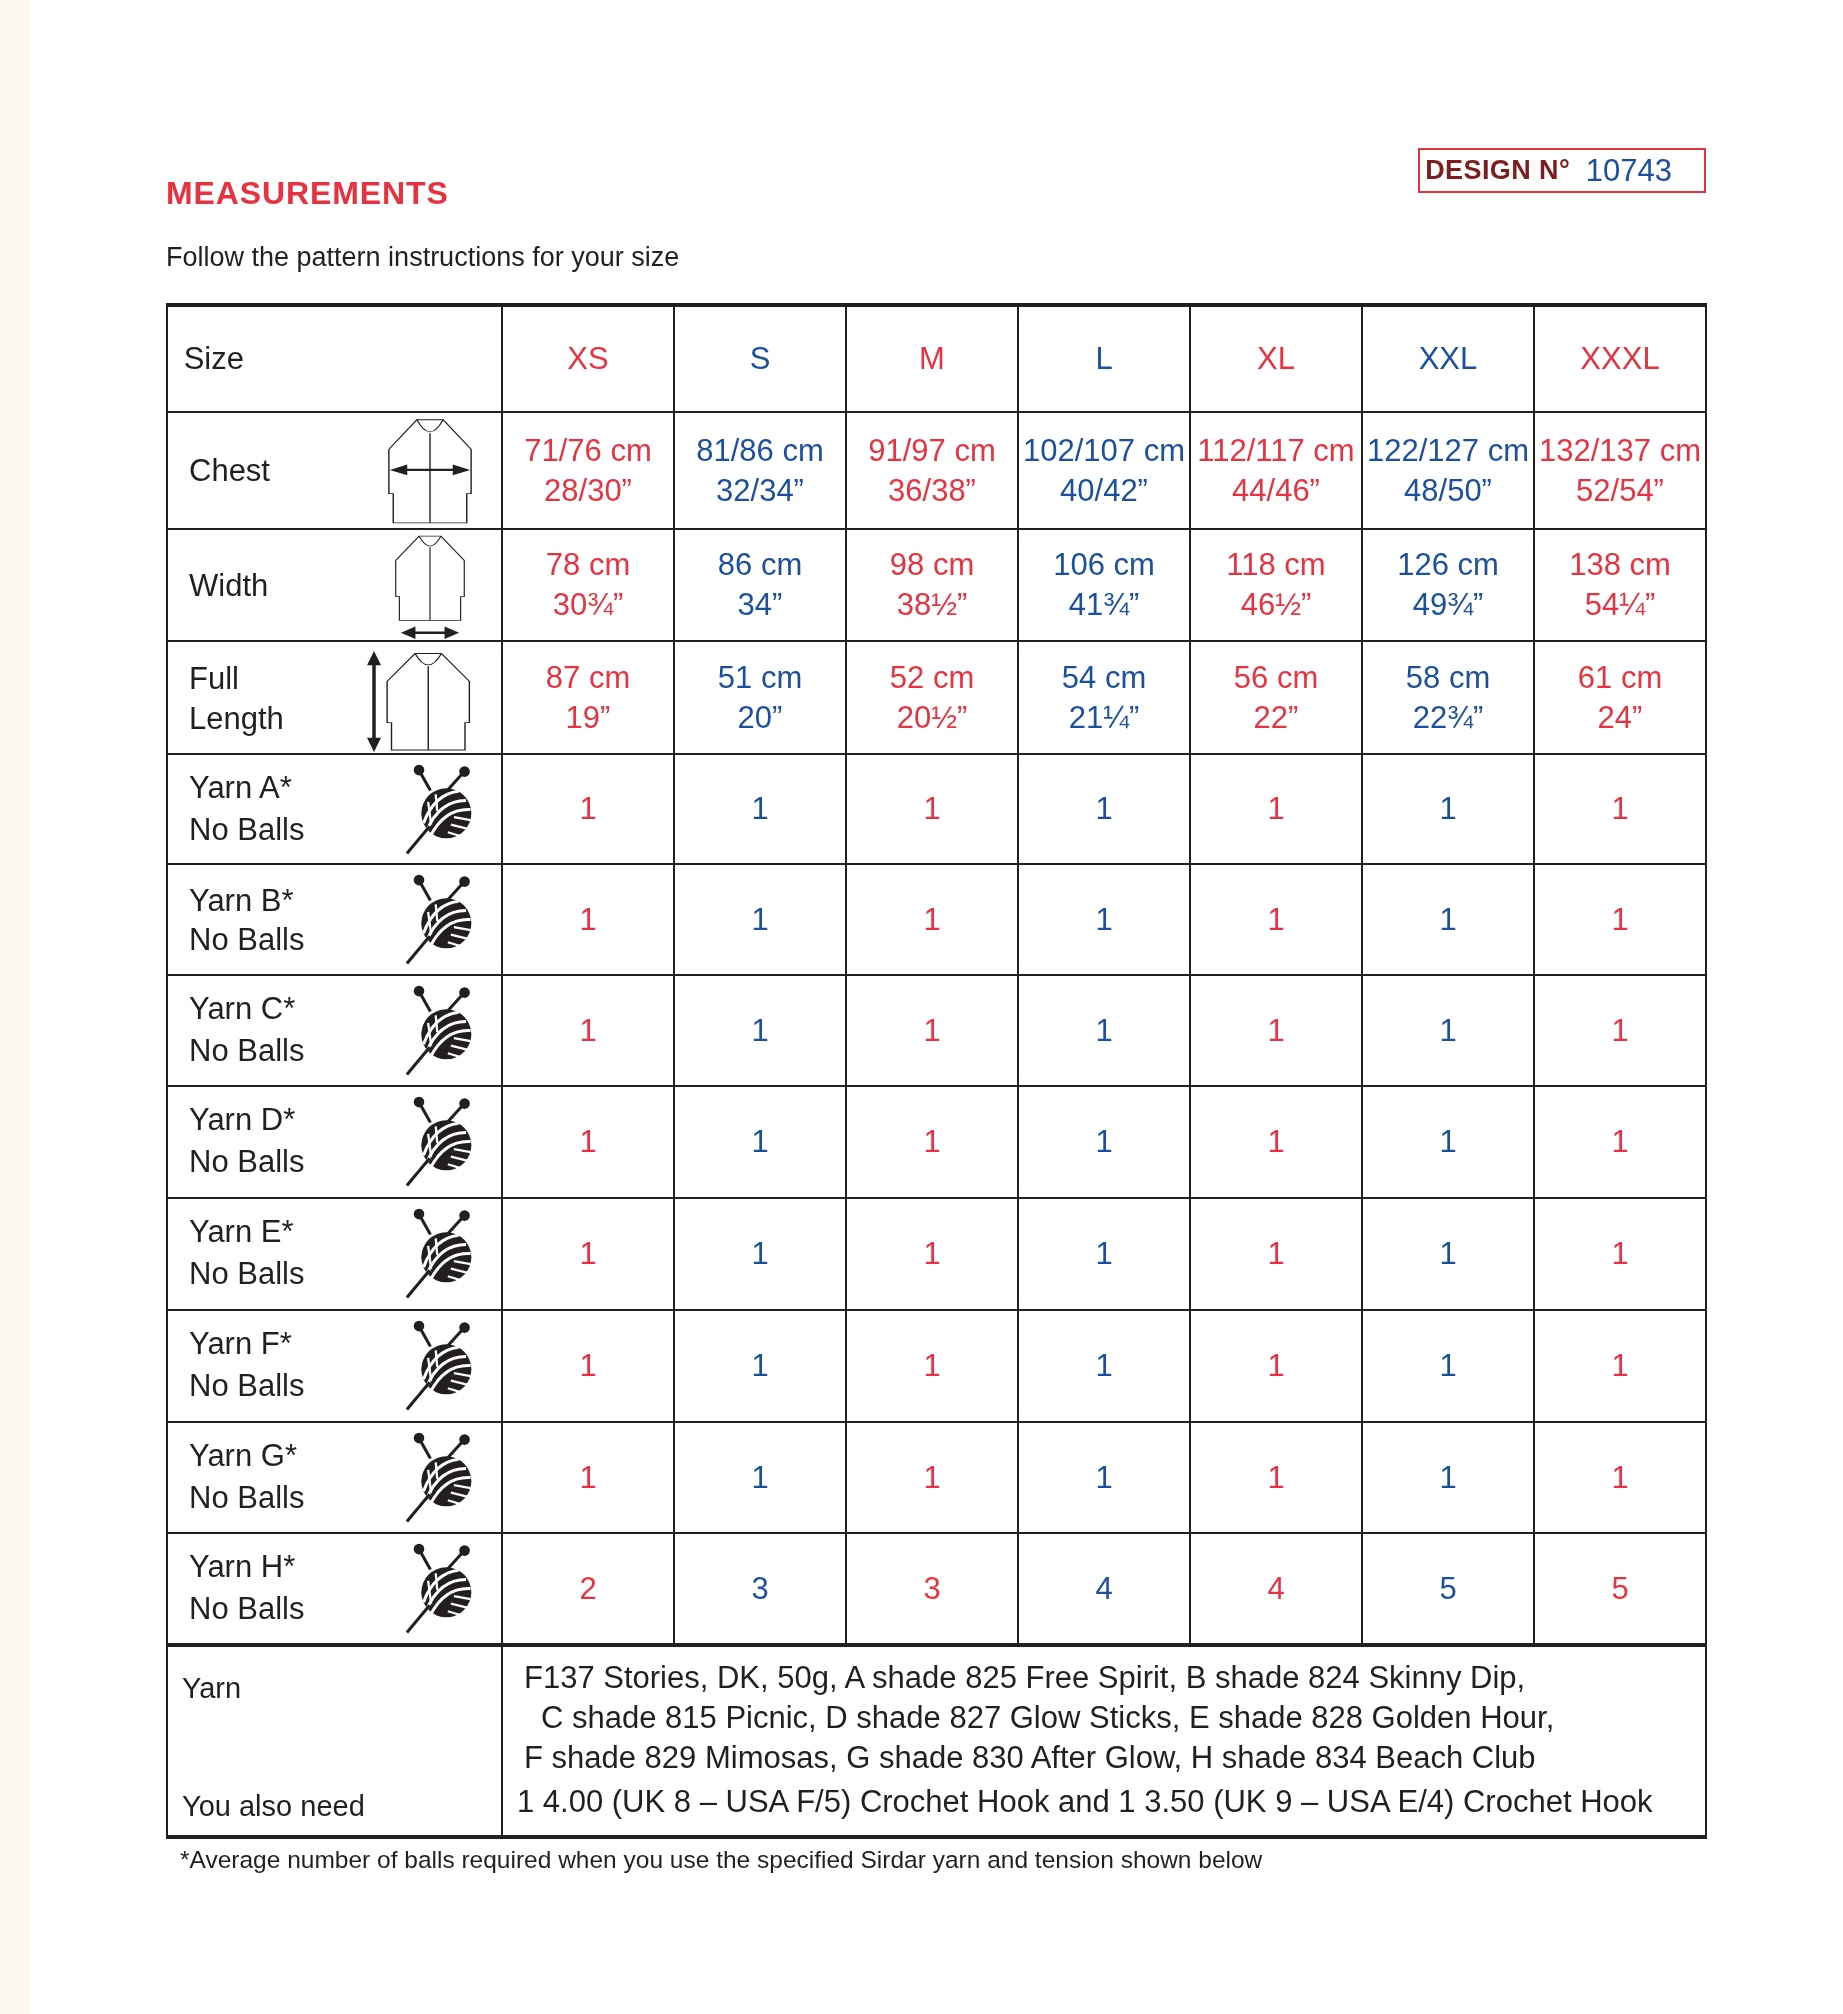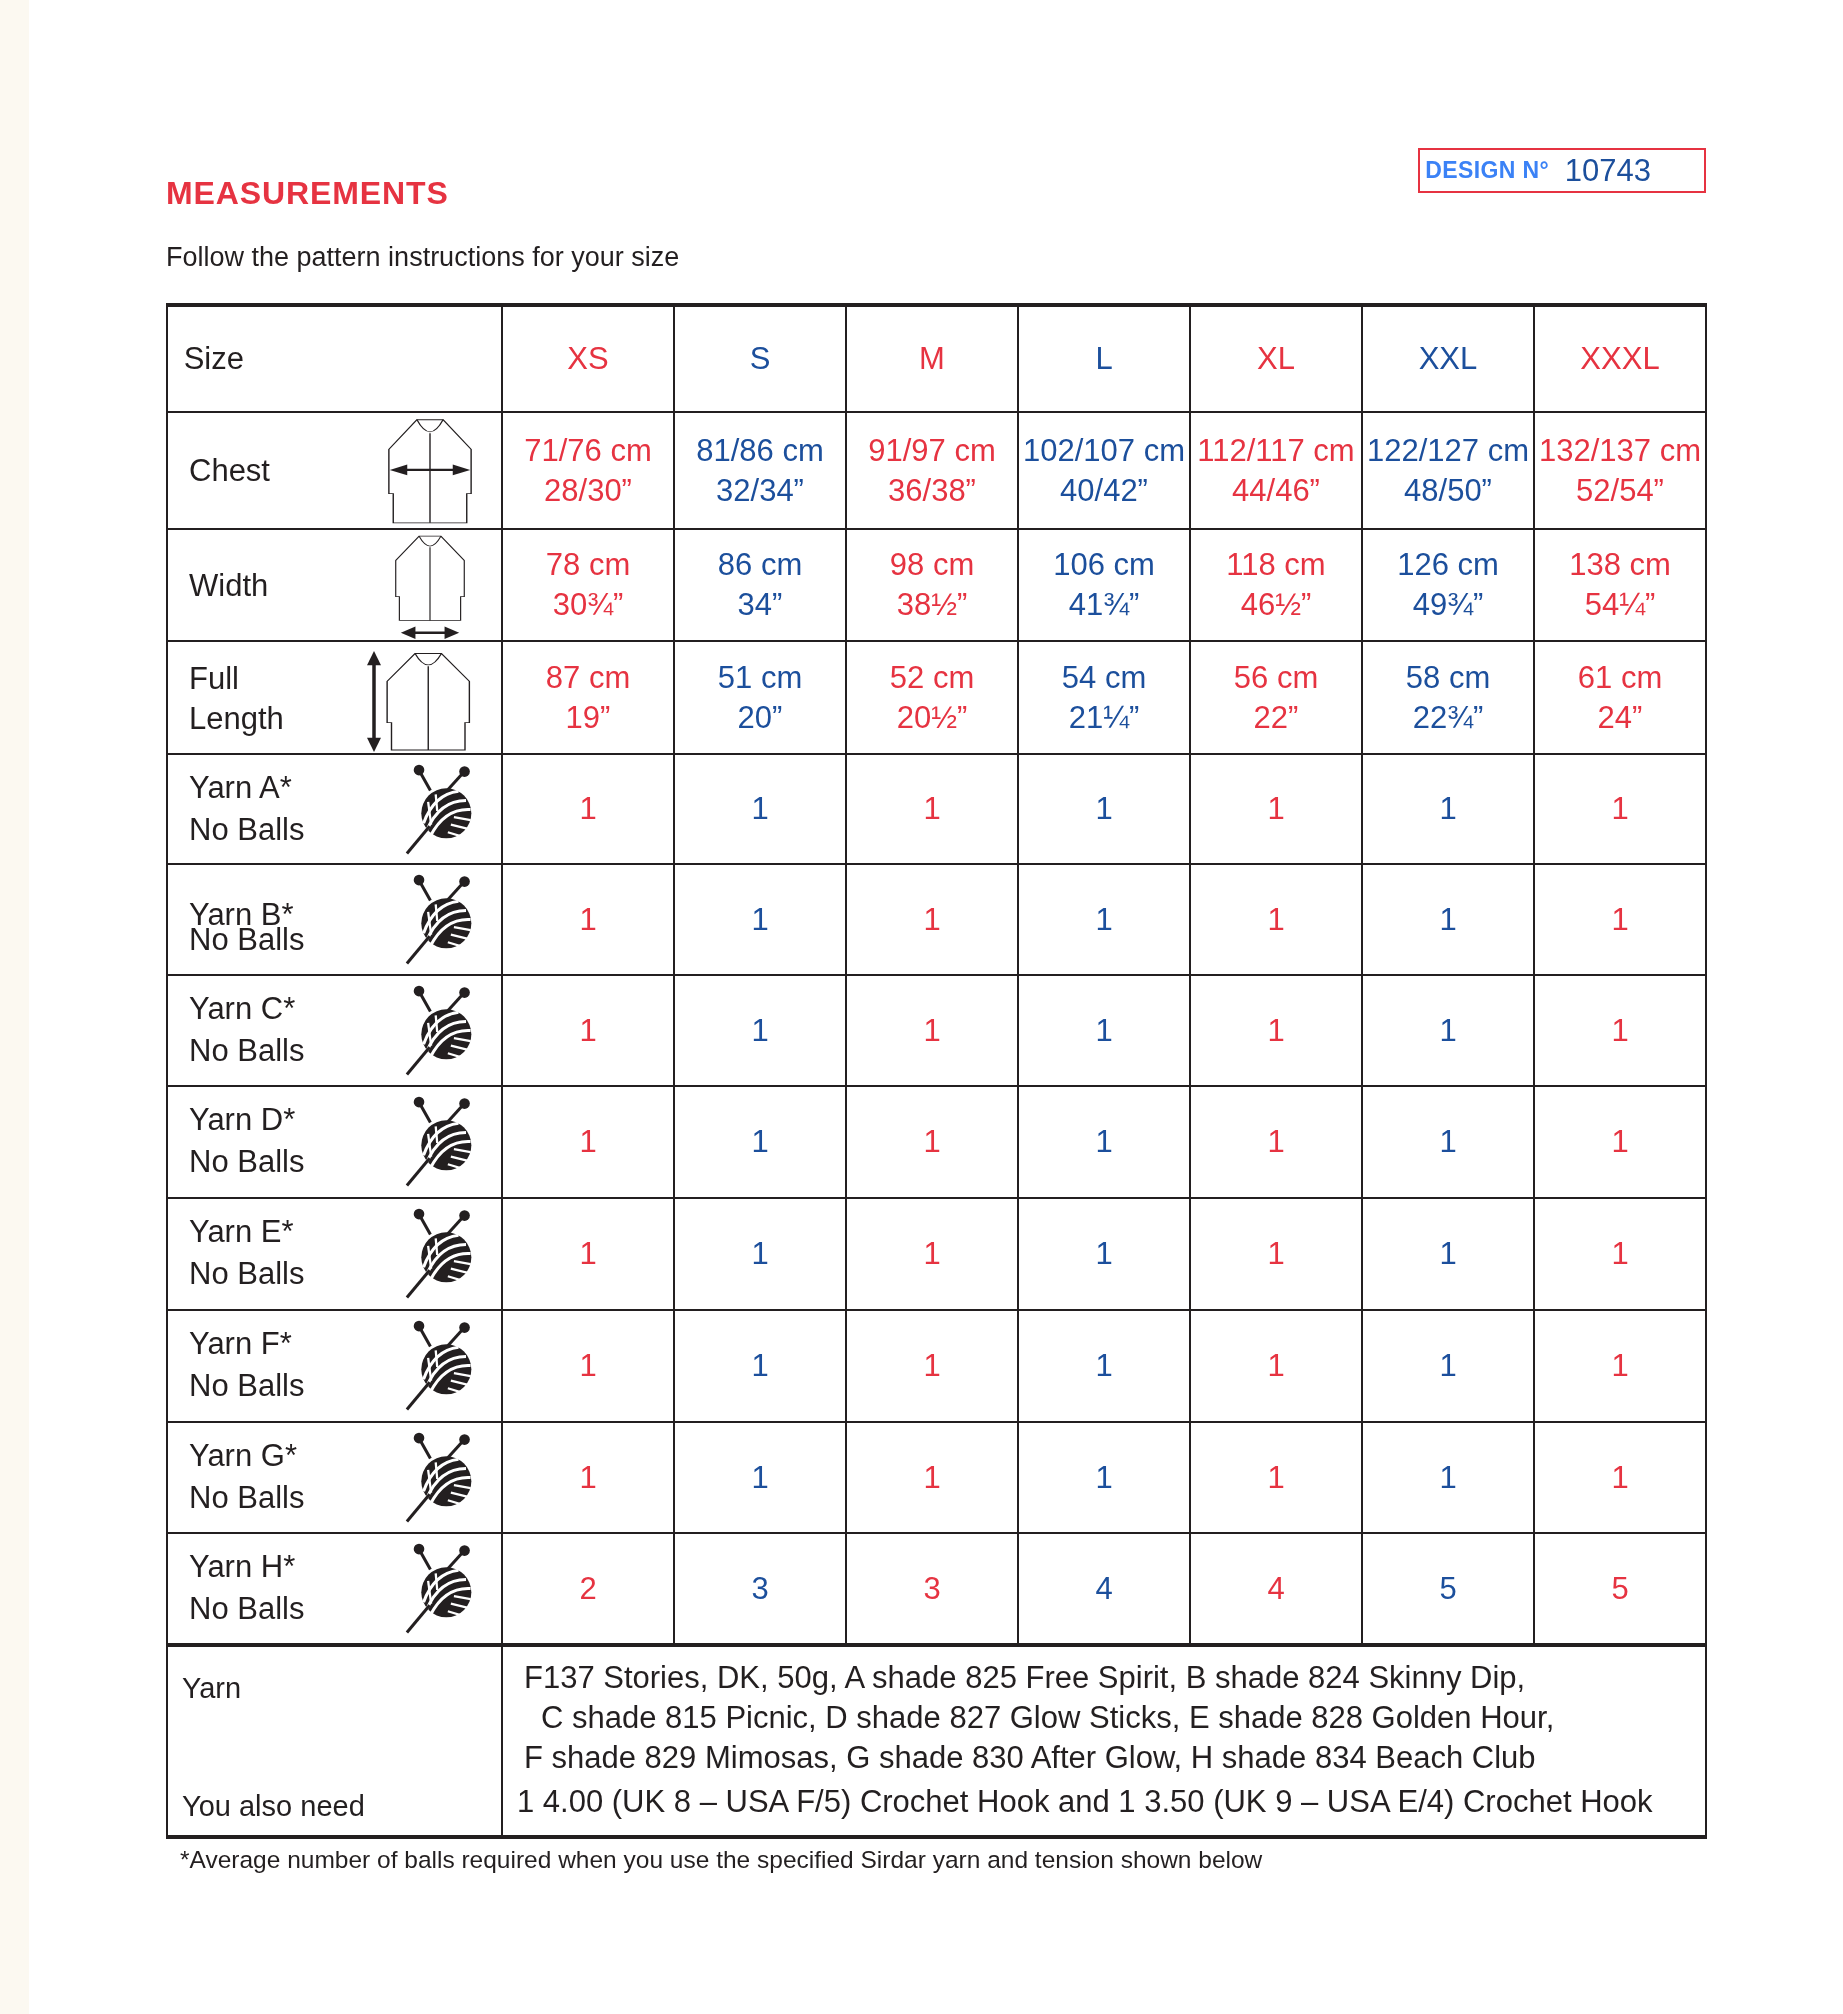--- a/index.html
+++ b/index.html
@@ -11,21 +11,21 @@
   .title {
     position:absolute; left:166px; top:175px; font-size:32px; font-weight:bold;
     color:#e63341; letter-spacing:0.9px;
   }
   .subtitle { position:absolute; left:166px; top:242px; font-size:27px; color:#231f20; }
   .design-box {
     position:absolute; left:1418px; top:148px; width:288px; height:45px;
     border:2.6px solid #e63341; box-sizing:border-box; display:flex; align-items:center;
     padding-left:5.2px;
   }
-  .design-label { color:#3b82f6; font-weight:bold; font-size:23px; letter-spacing:0.4px;text-align:right; }
+  .design-label { color:#7f1d1d; font-weight:bold; font-size:27px; letter-spacing:0.4px;text-align:right; }
   .design-no { color:#1c4f9c; font-size:31px; margin-left:15.7px; }
 
   table.measure {
     position:absolute; left:166px; top:303px; width:1539px;
     border-collapse:collapse; table-layout:fixed;
   }
   table.measure td {
     border:2.6px solid #231f20; padding:0; vertical-align:middle;
   }
   table.measure tr.header td { border-top:4.4px solid #231f20; }
@@ -249,21 +249,21 @@
     <td class="val blue single">1</td>
     <td class="val red single">1</td>
     <td class="val blue single">1</td>
     <td class="val red single">1</td>
     <td class="val blue single">1</td>
     <td class="val red single">1</td>
   </tr>
 
   <tr style="height:111px">
     <td class="label-cell">
-      <span class="label-text" style="top:29px">Yarn B*</span>
+      <span class="label-text" style="top:15px">Yarn B*</span>
       <span class="label-text" style="top:54px">No Balls</span>
       <svg class="label-icon" style="left:232px; top:8.7px" width="79" height="91" viewBox="0 0 90 120">
             <use href="#yarnball"></use>
           </svg>
     </td>
     <td class="val red single">1</td>
     <td class="val blue single">1</td>
     <td class="val red single">1</td>
     <td class="val blue single">1</td>
     <td class="val red single">1</td>

